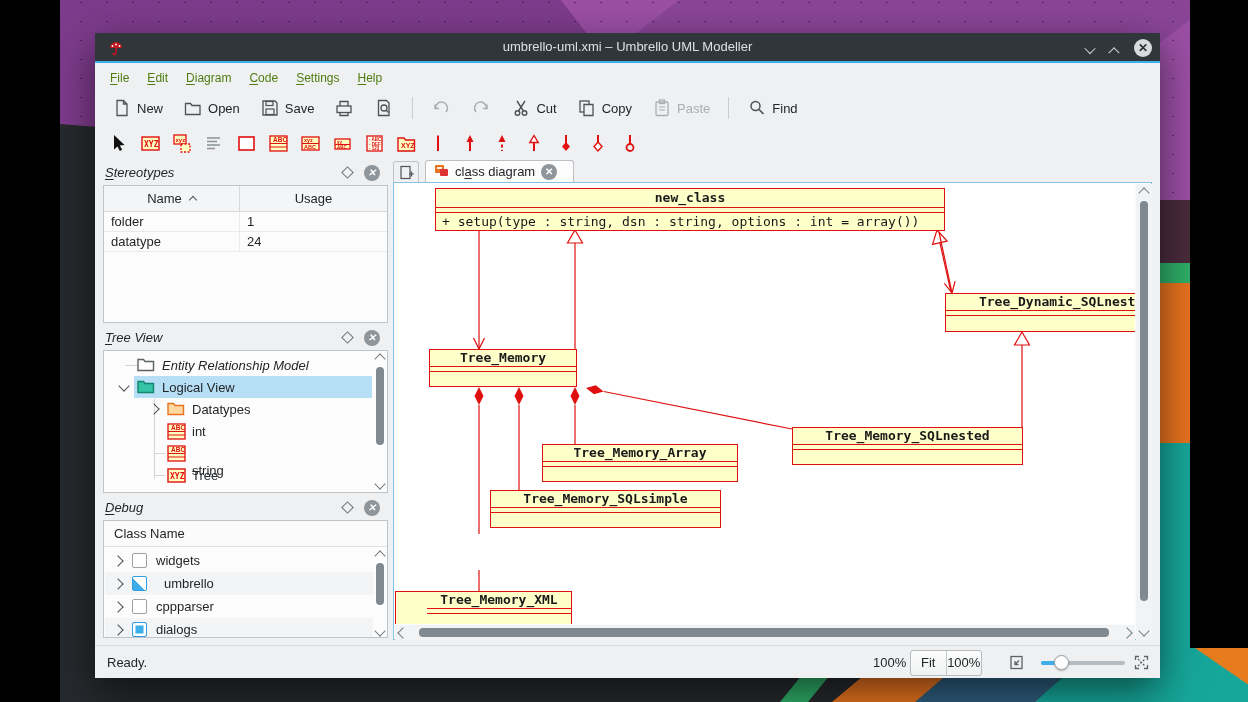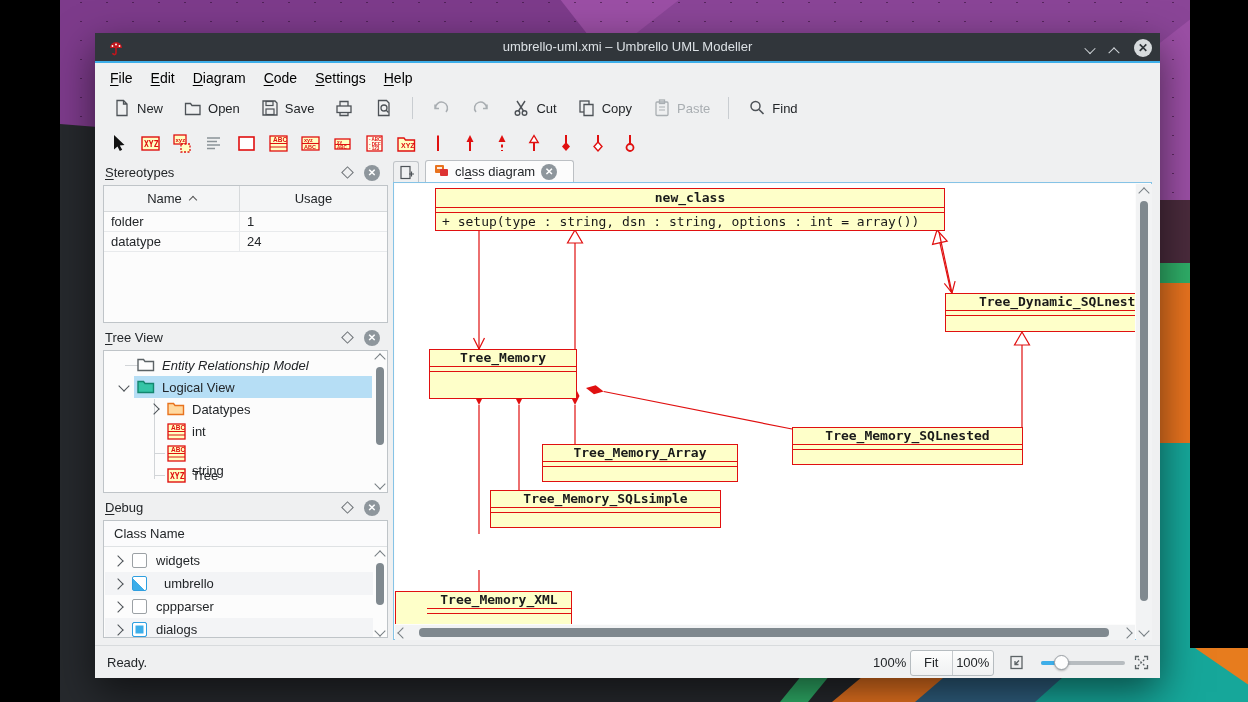--- a/index.html
+++ b/index.html
@@ -34,33 +34,33 @@
   #titlebar .tline { left:0; top:28px; width:100%; height:2px; background:#3daee9; }
   #title-text { width:100%; top:6px; text-align:center; color:#dbe0e4; font-size:13px; }
   .tb-ctl { top:7px; width:16px; height:16px; color:#cfd4d8; }
   .chev { display:inline-block; width:8px; height:8px; border-right:1.6px solid #cfd4d8; border-bottom:1.6px solid #cfd4d8; }
   .chev.down { transform:rotate(45deg) translate(-1px,-1px); }
   .chev.up   { transform:rotate(-135deg) translate(-2px,-2px); }
   #close-btn { top:6px; right:8px; width:18px; height:18px; border-radius:50%; background:#d7dbde;
                color:#2e3338; font-size:12px; line-height:18px; text-align:center; font-weight:bold; }
 
   #menubar { left:6px; top:32px; height:26px; display:flex; align-items:center; }
-  .menu-item { padding:0 9px; font-size:14px; color:#000000; }
+  .menu-item { padding:0 9px; font-size:12px; color:#4d7c0f; }
   .menu-item u { text-decoration:underline; text-underline-offset:2px; }
 
   #toolbar-main { left:8px; top:58px; height:34px; display:flex; align-items:center; gap:2px; }
   .tbtn { display:flex; align-items:center; gap:5px; padding:4px 9px; font-size:13px; color:#232629; border-radius:3px; }
   .tbtn.disabled { color:#a9aeb2; }
   .tb-sep { width:1px; height:22px; background:#c9cdd1; margin:0 7px; }
 
   #toolbar-tools { left:10px; top:94px; height:32px; display:flex; align-items:center; gap:7px; }
   .tool { width:25px; height:25px; display:flex; align-items:center; justify-content:center; border-radius:3px; }
 
   
-  .panel-header { left:8px; width:285px; height:23px; display:flex; align-items:center; font-size:13px; color:#232629; }
+  .panel-header { left:8px; width:285px; height:23px; display:flex; align-items:center; font-size:13px; color:#232629;font-style:italic; }
   .panel-header .ph-label { flex:1; padding-left:2px; }
   .panel-header .ph-label u { text-decoration:underline; text-underline-offset:2px; }
   .ph-diamond { width:9px; height:9px; border:1.4px solid #6e7377; transform:rotate(45deg); margin-right:12px; }
   .ph-close, .tab-close { width:16px; height:16px; border-radius:50%; background:#8e969c; color:#fff;
        font-size:10px; line-height:16px; text-align:center; font-weight:bold; margin-right:8px; }
   .panel-body { left:8px; width:285px; background:#fcfcfc; border:1px solid #bfc4c8; }
 
   
   #stereo-head { height:26px; background:#f4f5f6; border-bottom:1px solid #d6d9db; display:flex; font-size:13px; color:#232629; }
   #stereo-head .col1 { width:136px; border-right:1px solid #d6d9db; display:flex; align-items:center; justify-content:center; gap:8px; }
@@ -111,21 +111,21 @@
   .uml-ops { font-size:13px; color:#1a1a1a; padding:1px 6px; white-space:nowrap; }
 
   #canvas-vscroll { left:742px; top:1px; width:16px; height:456px; background:#f2f3f4; }
   #canvas-hscroll { left:1px; top:442px; width:740px; height:15px; background:#f2f3f4; }
   #hs-thumb { position:absolute; top:3px; height:9px; border-radius:4px; background:#80898f; }
 
   
   #statusbar { left:0; top:612px; width:1065px; height:33px; border-top:1px solid #d8dbdd; font-size:13px; color:#232629; }
   #status-ready { left:12px; top:9px; }
   #zoom-label { left:778px; top:9px; }
-  #zoom-group { left:815px; top:4px; width:84px; height:26px; border:1px solid #b6bcc0; border-radius:3px;
+  #zoom-group { left:815px; top:4px; width:72px; height:26px; border:1px solid #b6bcc0; border-radius:3px;
                 background:linear-gradient(#fdfdfd,#f0f1f2); display:flex; }
   #zoom-group .zg { flex:1; text-align:center; line-height:24px; }
   #zoom-group .zg:first-child { border-right:1px solid #c6cacd; }
   #slider { left:946px; top:15px; width:84px; height:4px; border-radius:2px; background:#b7bcc0; }
   #slider-fill { left:0; top:0; width:20px; height:4px; border-radius:2px; background:#3daee9; }
   #slider-handle { left:13px; top:-6px; width:15px; height:15px; border-radius:50%; background:#fdfdfd; border:1px solid #9aa0a5; box-shadow:0 1px 2px rgba(0,0,0,.25); }
 </style>
 </head>
 <body>
 
@@ -535,21 +535,21 @@
       <div class="uml" style="left: 40px; top: 4px; width: 510px; height: 43px;">
             <div class="uml-title">new_class</div>
             <div class="uml-attrs"></div>
             <div class="uml-ops">+ setup(type : string, dsn : string, options : int = array())</div>
           </div>
           <div class="uml" style="left: 550px; top: 109px; width: 240px; height: 39px;">
             <div class="uml-title" style="height: 16px; line-height: 16px;">Tree_Dynamic_SQLnested</div>
             <div class="uml-attrs" style="height: 6px;"></div>
             <div class="uml-ops"></div>
           </div>
-          <div class="uml" style="left: 34px; top: 165px; width: 148px; height: 50px;">
+          <div class="uml" style="left: 34px; top: 165px; width: 148px; height: 38px;">
             <div class="uml-title" style="height: 16px; line-height: 16px;">Tree_Memory</div>
             <div class="uml-attrs" style="height: 6px;"></div>
             <div class="uml-ops"></div>
           </div>
           <div class="uml" style="left: 397px; top: 243px; width: 231px; height: 38px;">
             <div class="uml-title" style="height: 16px; line-height: 16px;">Tree_Memory_SQLnested</div>
             <div class="uml-attrs" style="height: 6px;"></div>
             <div class="uml-ops"></div>
           </div>
           <div class="uml" style="left: 147px; top: 260px; width: 196px; height: 38px;">

